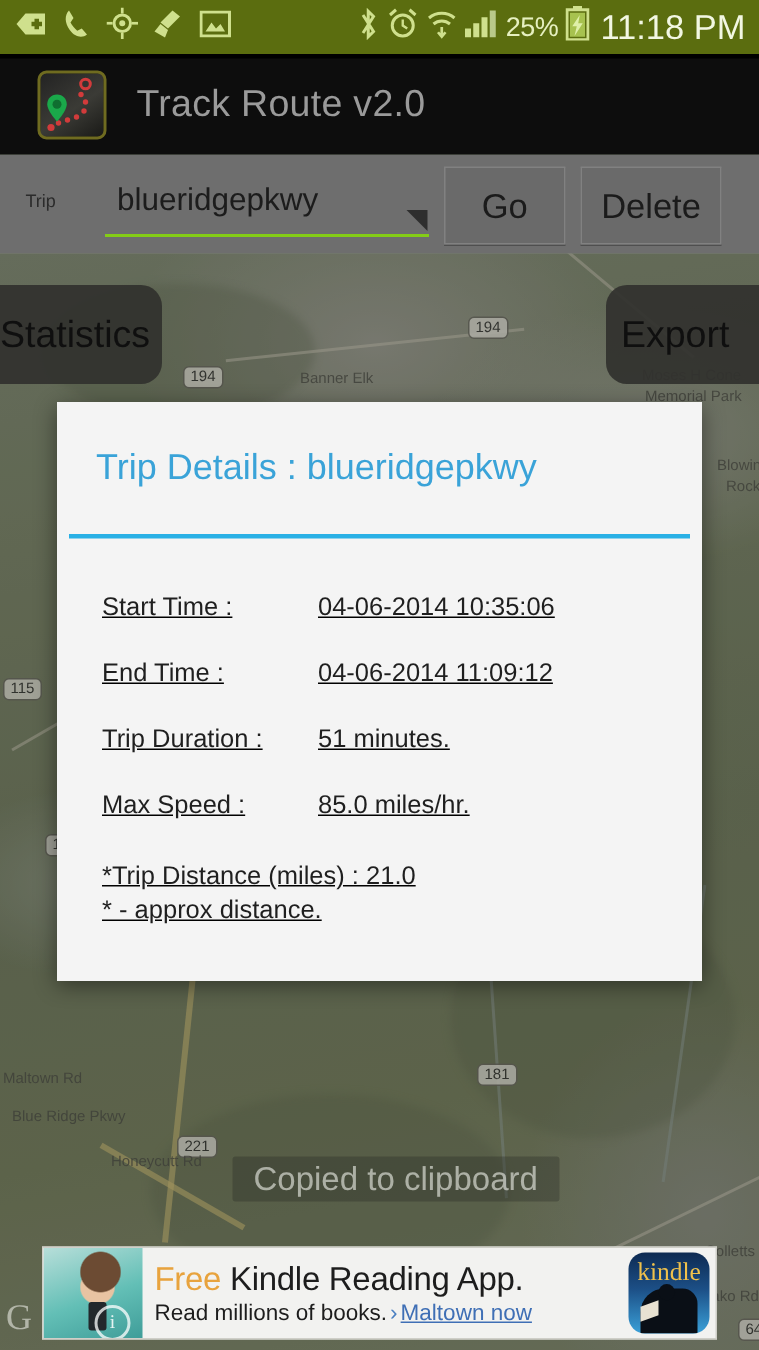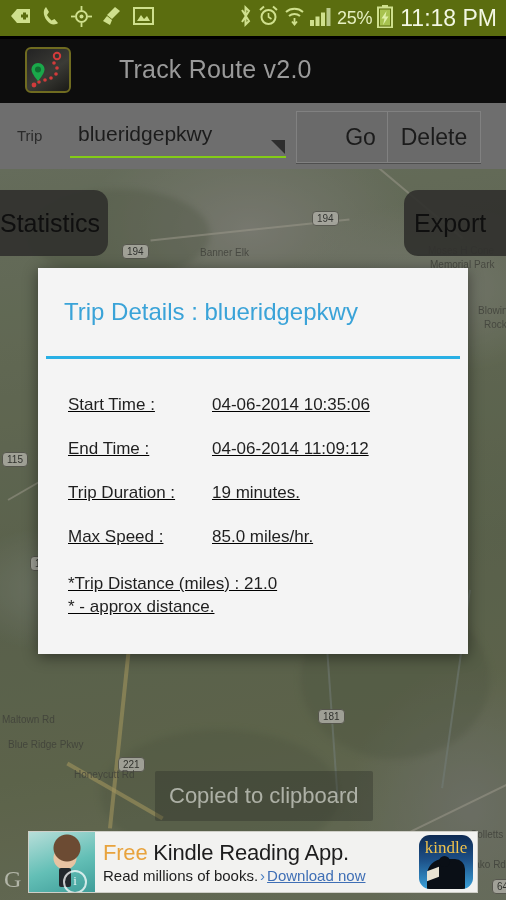--- a/index.html
+++ b/index.html
@@ -65,21 +65,20 @@
   
   #titlebar {
     position: absolute;
     top: 36px; left: 0;
     width: 506px;
     height: 67px;
     background: #0d0d0d;
     display: flex;
     align-items: center;
     z-index: 55;
-    gap: 28px;
   }
   #app-icon {
     position: relative;
     width: 46px;
     height: 46px;
     margin-left: 25px;
     border-radius: 6px;
     background: linear-gradient(145deg,#232323 0%, #3b3b36 55%, #1a1a17 100%);
     border: 2px solid #6f6b20;
     box-sizing: border-box;
@@ -98,21 +97,21 @@
     top: 103px; left: 0;
     width: 506px;
     height: 66px;
     background: #6e6e6e;
     z-index: 54;
   }
   #trip-label {
     position: absolute;
     left: 17px; top: 24px;
     color: #2b2b2b;
-    font-size: 15px;
+    font-size: 12px;
   }
   #trip-spinner {
     position: absolute;
     left: 70px; top: 15px;
     width: 216px; height: 38px;
     border-bottom: 2px solid #84cc16;
   }
   #trip-spinner .sp-value {
     position: absolute;
     left: 8px; top: 4px;
@@ -132,21 +131,21 @@
     height: 50px;
     background: #6a6a6a;
     border: 1px solid #818181;
     box-shadow: 0 1px 0 #4f4f4f;
     color: #1b1b1b;
     font-size: 23px;
     display: flex;
     align-items: center;
     justify-content: center;
   }
-  #btn-go { left: 296px; width: 79px; padding-left: 24px; }
+  #btn-go { left: 296px; width: 79px; }
   #btn-delete { left: 387px; width: 92px; }
 
   
   #map {
     position: absolute;
     top: 169px; left: 0;
     width: 506px;
     height: 731px;
     overflow: hidden;
     background: #7f8a72;
@@ -236,21 +235,21 @@
   #btn-export {
     right: -14px; top: 190px;
     width: 106px;
     padding-left: 10px;
   }
 
   
   #toast {
     position: absolute;
     left: 155px; top: 771px;
-    padding: 12px 14px;
+    padding: 2px 14px;
     background: rgba(40,44,36,0.35);
     color: rgba(236,238,230,0.62);
     font-size: 22px;
     border-radius: 2px;
     z-index: 30;
   }
 
   
   #dialog {
     position: absolute;
@@ -582,21 +581,21 @@
           <div class="detail-row">
             <div class="dl">Start Time :</div>
             <div class="dv">04-06-2014 10:35:06</div>
           </div>
           <div class="detail-row">
             <div class="dl">End Time :</div>
             <div class="dv">04-06-2014 11:09:12</div>
           </div>
           <div class="detail-row">
             <div class="dl">Trip Duration :</div>
-            <div class="dv">19 minutes.</div>
+            <div class="dv">51 minutes.</div>
           </div>
           <div class="detail-row">
             <div class="dl">Max Speed :</div>
             <div class="dv">85.0 miles/hr.</div>
           </div>
         </div>
       <div class="note-block">
         <div>*Trip Distance (miles) : 21.0</div>
         <div>* - approx distance.</div>
       </div>
@@ -606,21 +605,21 @@
   <div id="ad">
     <div id="ad-photo">
       <div id="ad-phone"></div>
       <div id="ad-info">i</div>
     </div>
     <div id="ad-text">
       <div id="ad-line1">
         <span class="free">Free</span><span> Kindle Reading App.</span>
       </div>
       <div id="ad-line2">
-        <span>Read millions of books.</span><span class="chev">›</span><span class="dl">Download now</span>
+        <span>Read millions of books.</span><span class="chev">›</span><span class="dl">Maltown now</span>
       </div>
     </div>
     <div id="ad-logo">
       <div class="kword">kindle</div>
       <div class="silhouette"></div>
       <div class="head"></div>
       <div class="book"></div>
     </div>
   </div>
 

